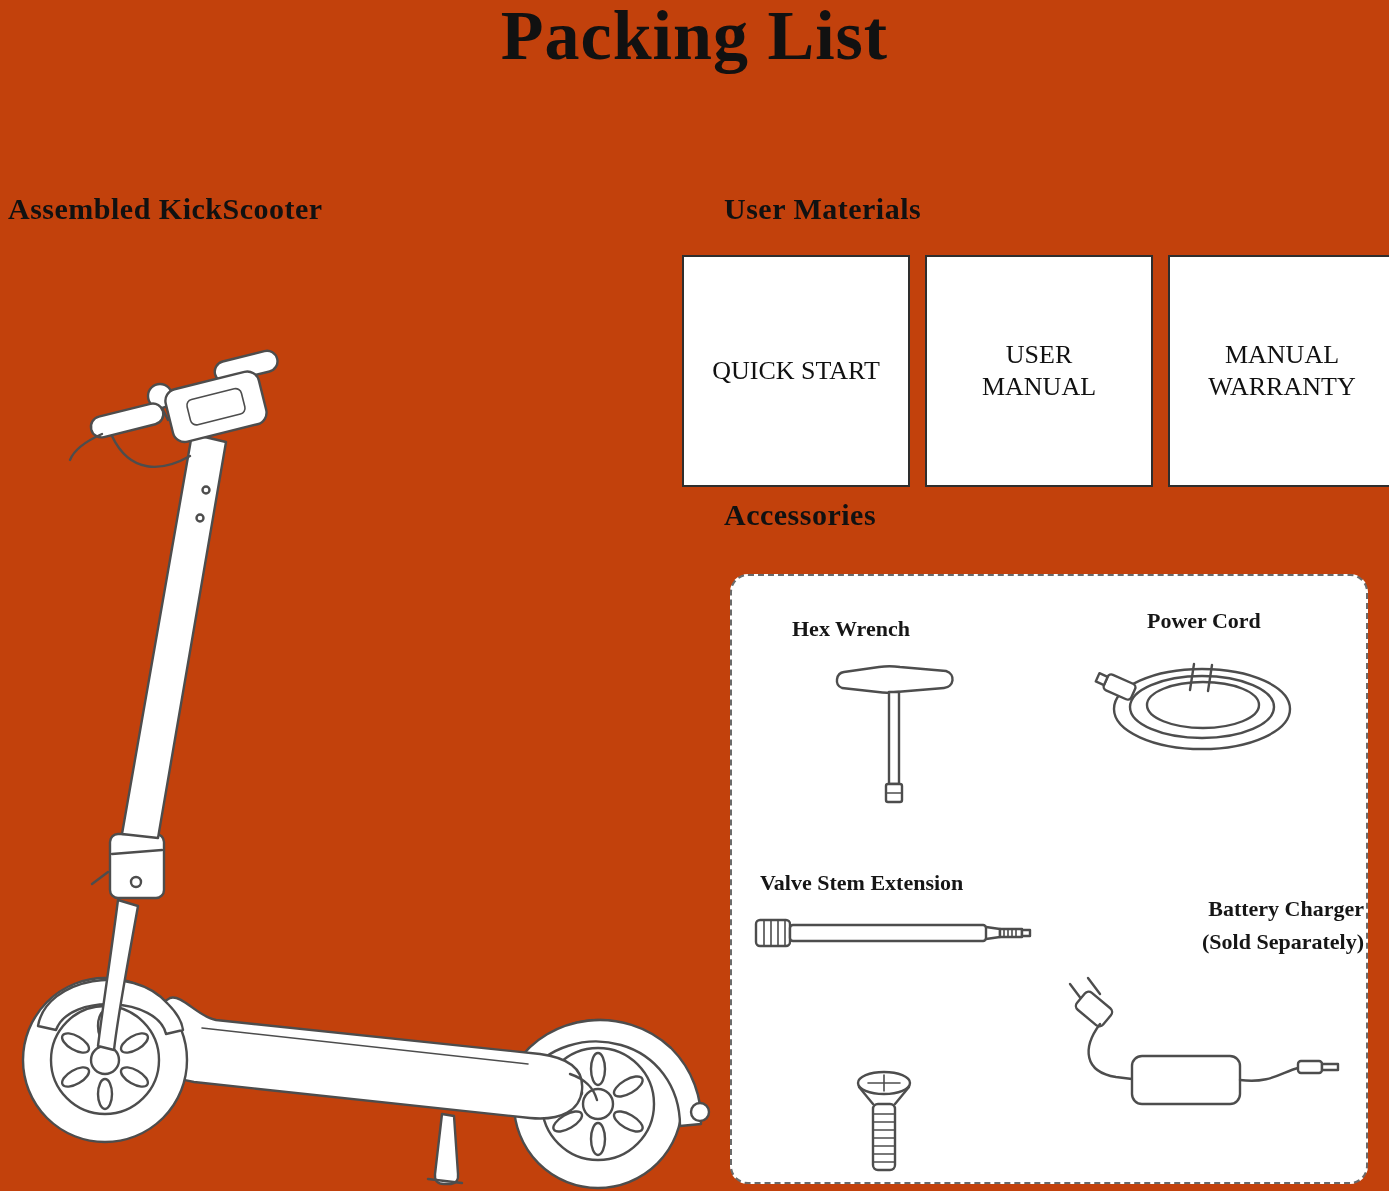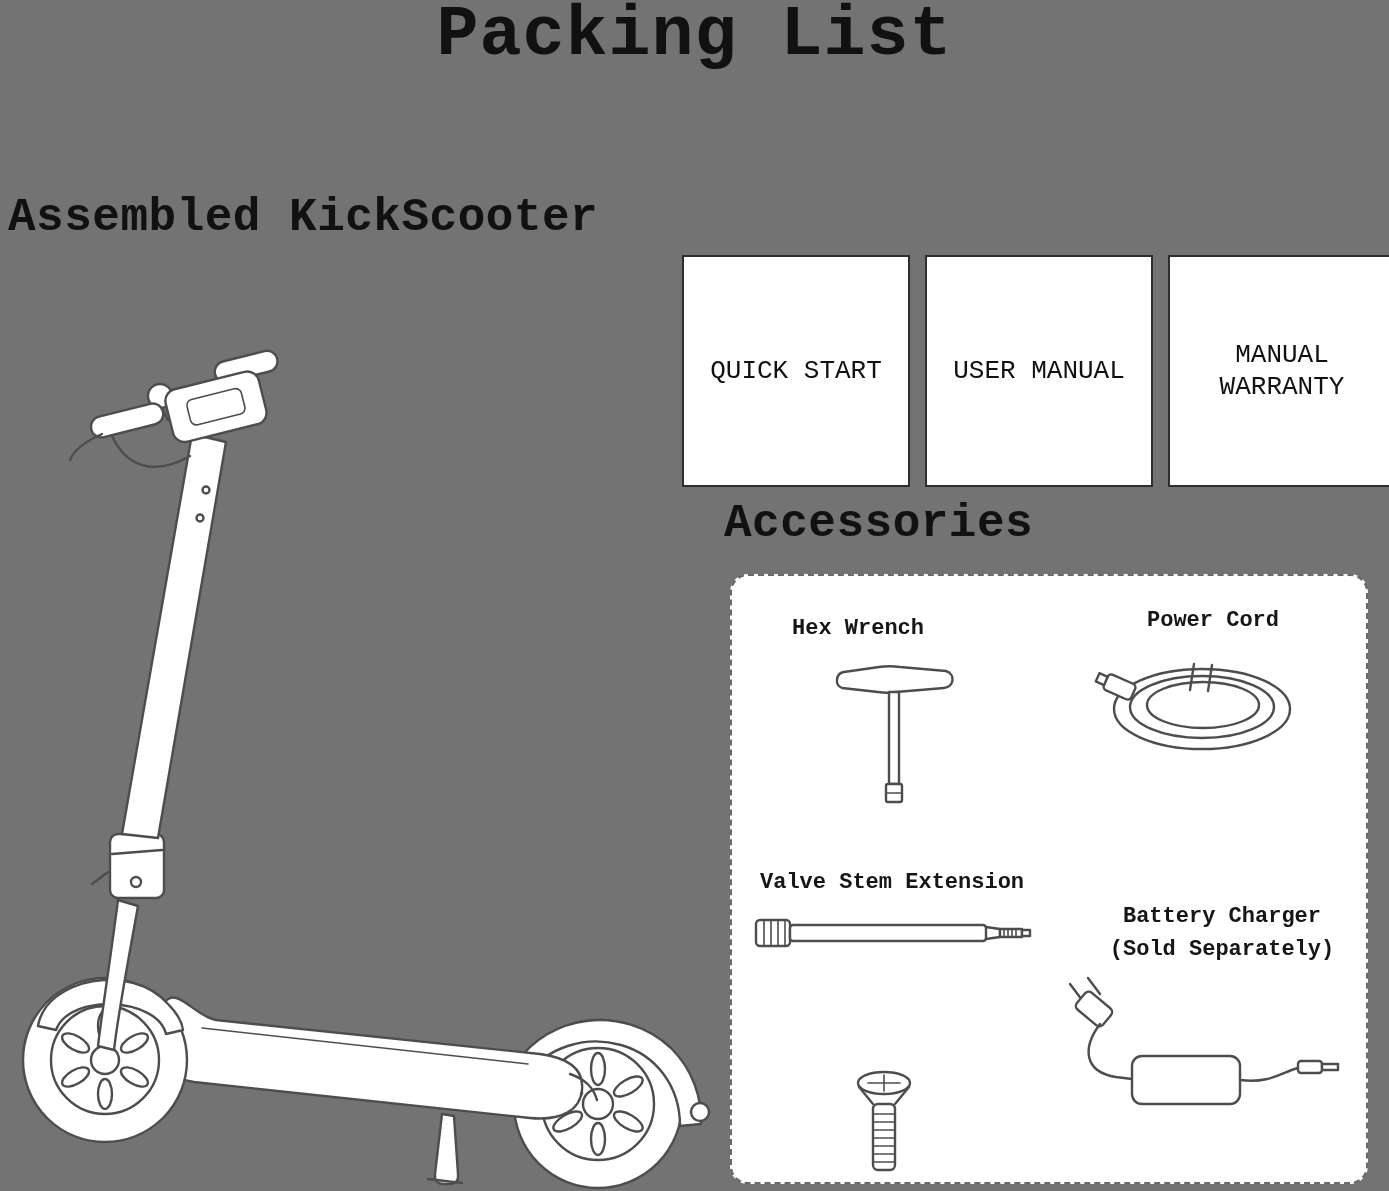--- a/index.html
+++ b/index.html
@@ -1,37 +1,37 @@
 <!DOCTYPE html>
 <html><head>
 <meta charset="utf-8">
 <style>
   html, body { margin: 0; padding: 0; background: #ffffff; }
   .page {
     position: relative;
     width: 1389px;
     height: 1191px;
-    background: #737373;
-    font-family: Liberation Mono, monospace;
+    background: #c2410c;
+    font-family: Liberation Serif, serif;
     color: #111111;
     overflow: hidden;
   }
   .title {
     position: absolute;
     top: -4px; left: 0;
     width: 100%;
     text-align: center;
     font-size: 70px;
     font-weight: 700;
     letter-spacing: 1px;
     margin: 0;
   }
   .h2 {
     position: absolute;
-    font-size: 46px;
+    font-size: 30px;
     font-weight: 700;
     margin: 0;
     letter-spacing: 0.5px;
     white-space: nowrap;
   }
   .h-assembled { left: 8px;  top: 192px; }
   .h-materials { left: 724px; top: 192px; }
   .h-accessories { left: 724px; top: 498px; }
 
   .materials-row {
@@ -66,21 +66,21 @@
   .acc-label {
     position: absolute;
     font-size: 22px;
     font-weight: 600;
     white-space: nowrap;
     color: #161616;
   }
   .lbl-hex    { left: 60px;  top: 40px; }
   .lbl-cord   { left: 415px; top: 32px; text-align: center; }
   .lbl-valve  { left: 28px;  top: 294px; }
-  .lbl-charger{ left: 348px; top: 324px; width: 284px; text-align: center; white-space: normal; line-height: 1.5; }
+  .lbl-charger{ left: 348px; top: 316px; width: 284px; text-align: right; white-space: normal; line-height: 1.5; }
   .lbl-screw  { left: 12px;  top: 460px; }
 
   .acc-art { position: absolute; }
   .svg-wrench  { left: 98px;  top: 86px; }
   .svg-cord    { left: 356px; top: 70px; }
   .svg-valve   { left: 22px;  top: 340px; }
   .svg-charger { left: 322px; top: 400px; }
   .svg-screw   { left: 122px; top: 494px; }
 
   .scooter-art { position: absolute; left: 10px; top: 322px; }
@@ -156,20 +156,21 @@
 
     <g transform="rotate(-14 205 85)">
       <rect class="shp" x="158" y="58" width="96" height="54" rx="12"></rect>
       <rect class="thin" x="178" y="72" width="56" height="26" rx="6" fill="none"></rect>
     </g>
 
     <path class="ln" d="M92,112 C74,120 64,128 60,138"></path>
     <path class="ln" d="M102,114 C120,152 152,150 180,134"></path>
   </svg>
 
+  <h2 class="h2 h-materials">User Materials</h2>
 
   <div class="materials-row">
     <div class="material-box">
       <span>QUICK START</span>
     </div>
     <div class="material-box">
       <span>USER MANUAL</span>
     </div>
     <div class="material-box">
       <span>MANUAL WARRANTY</span>

